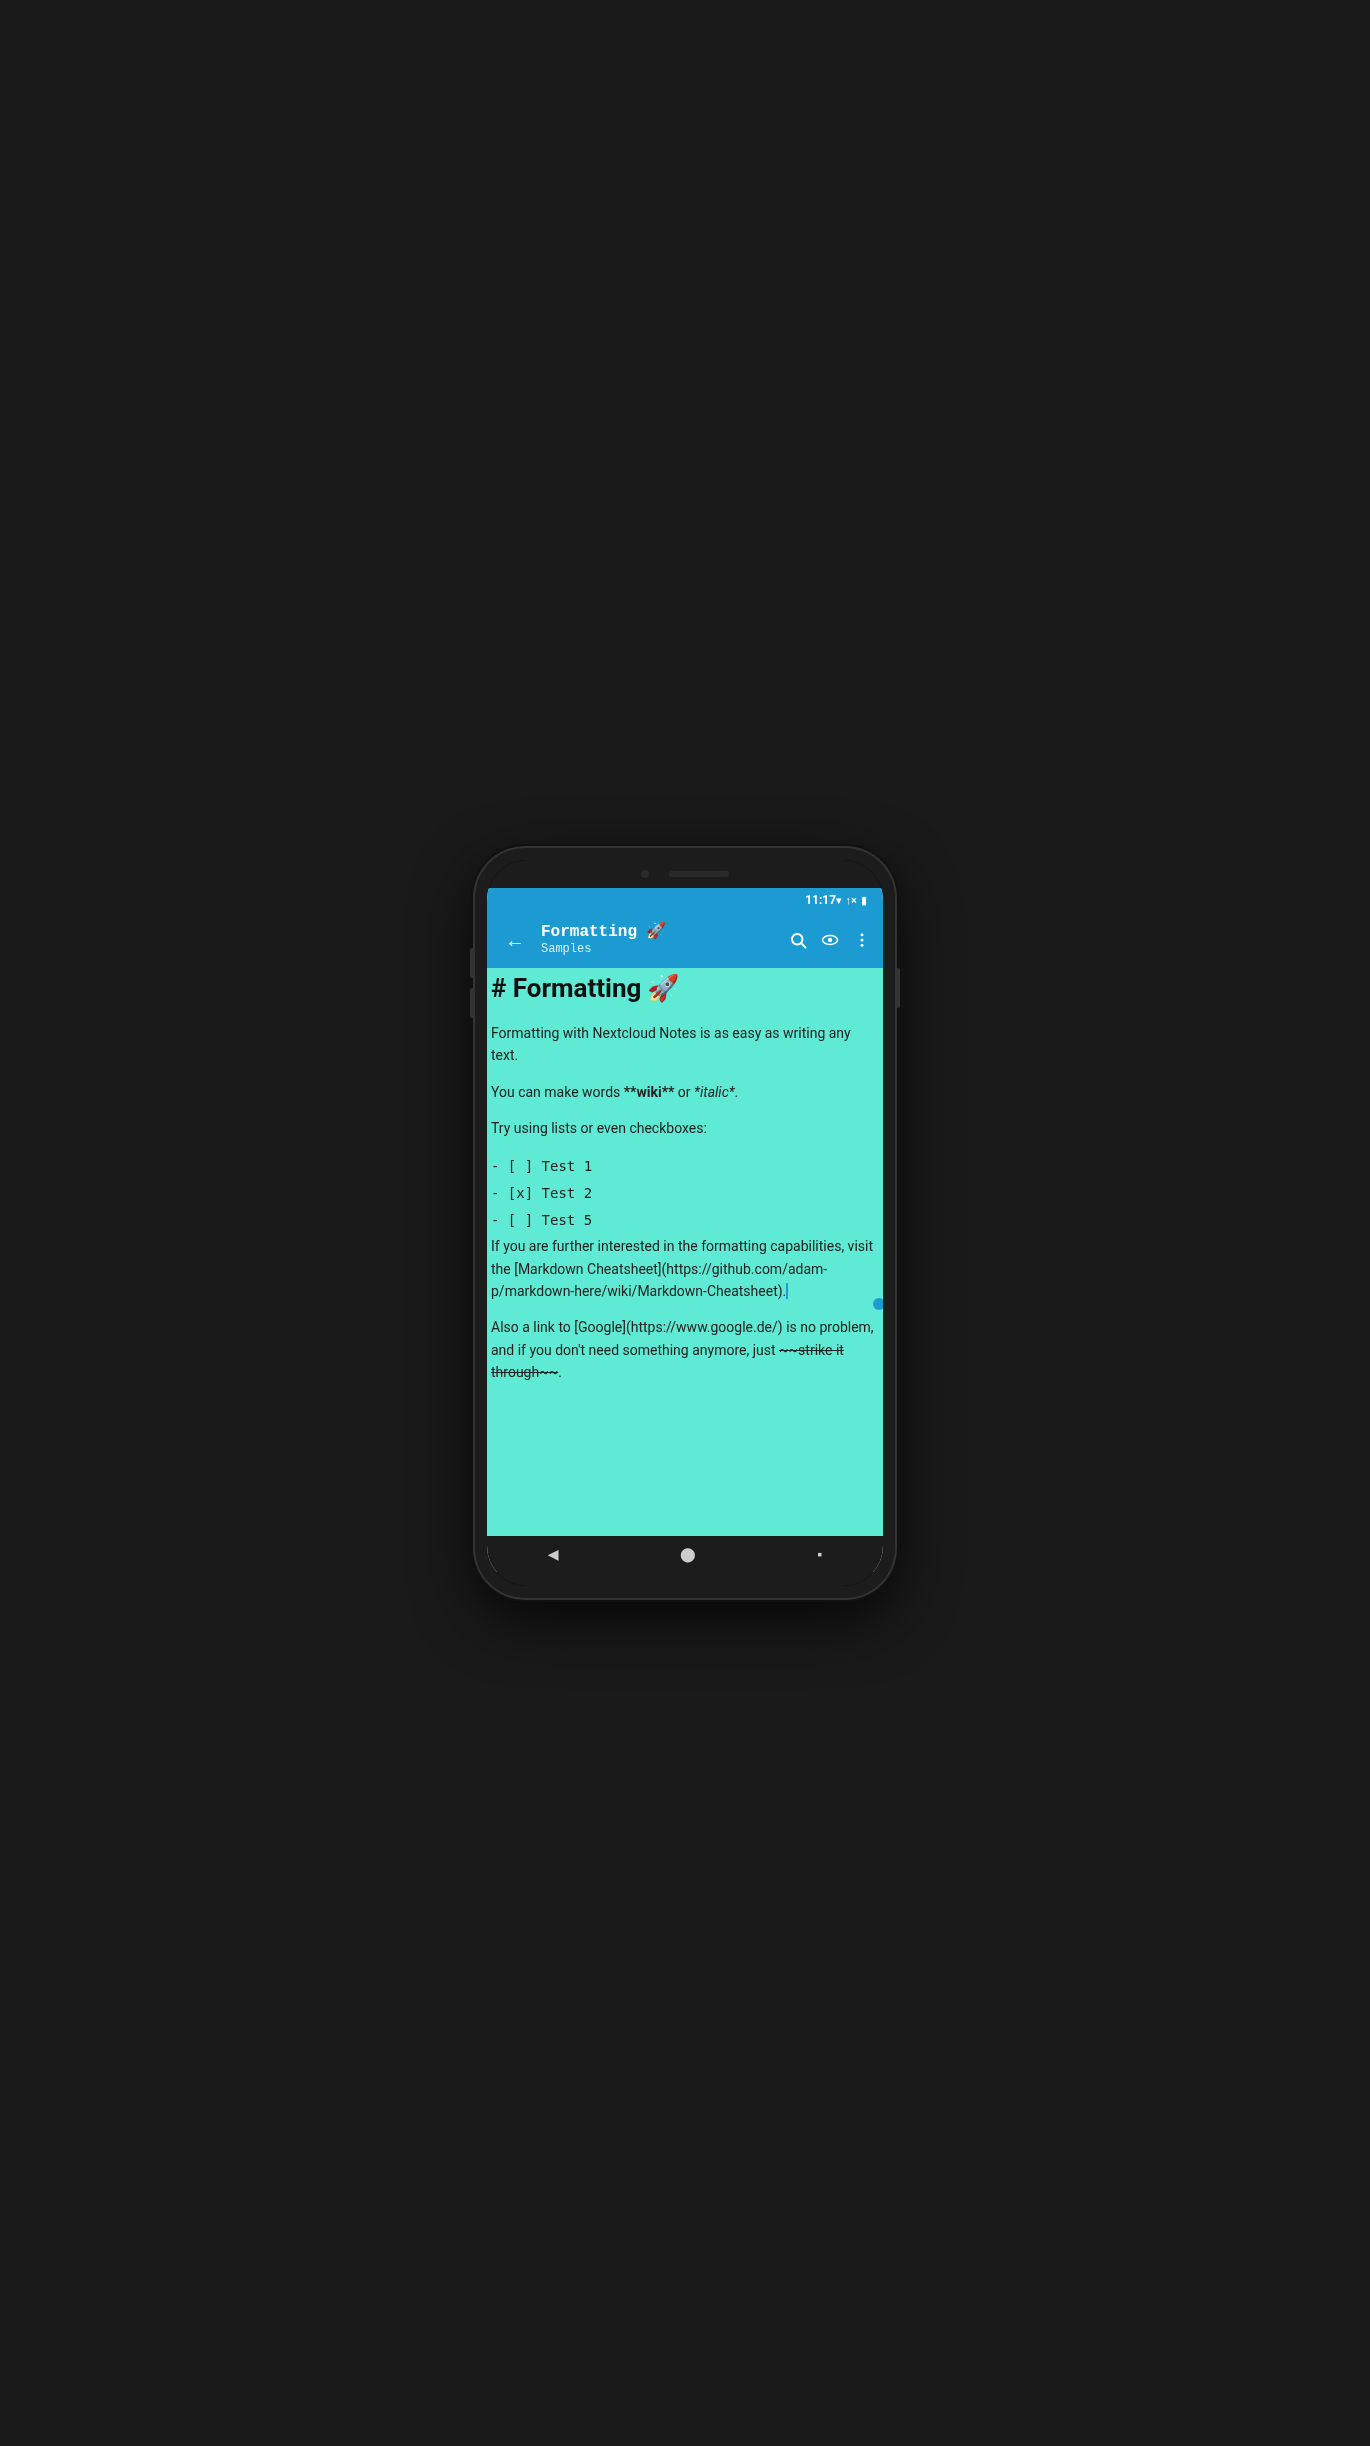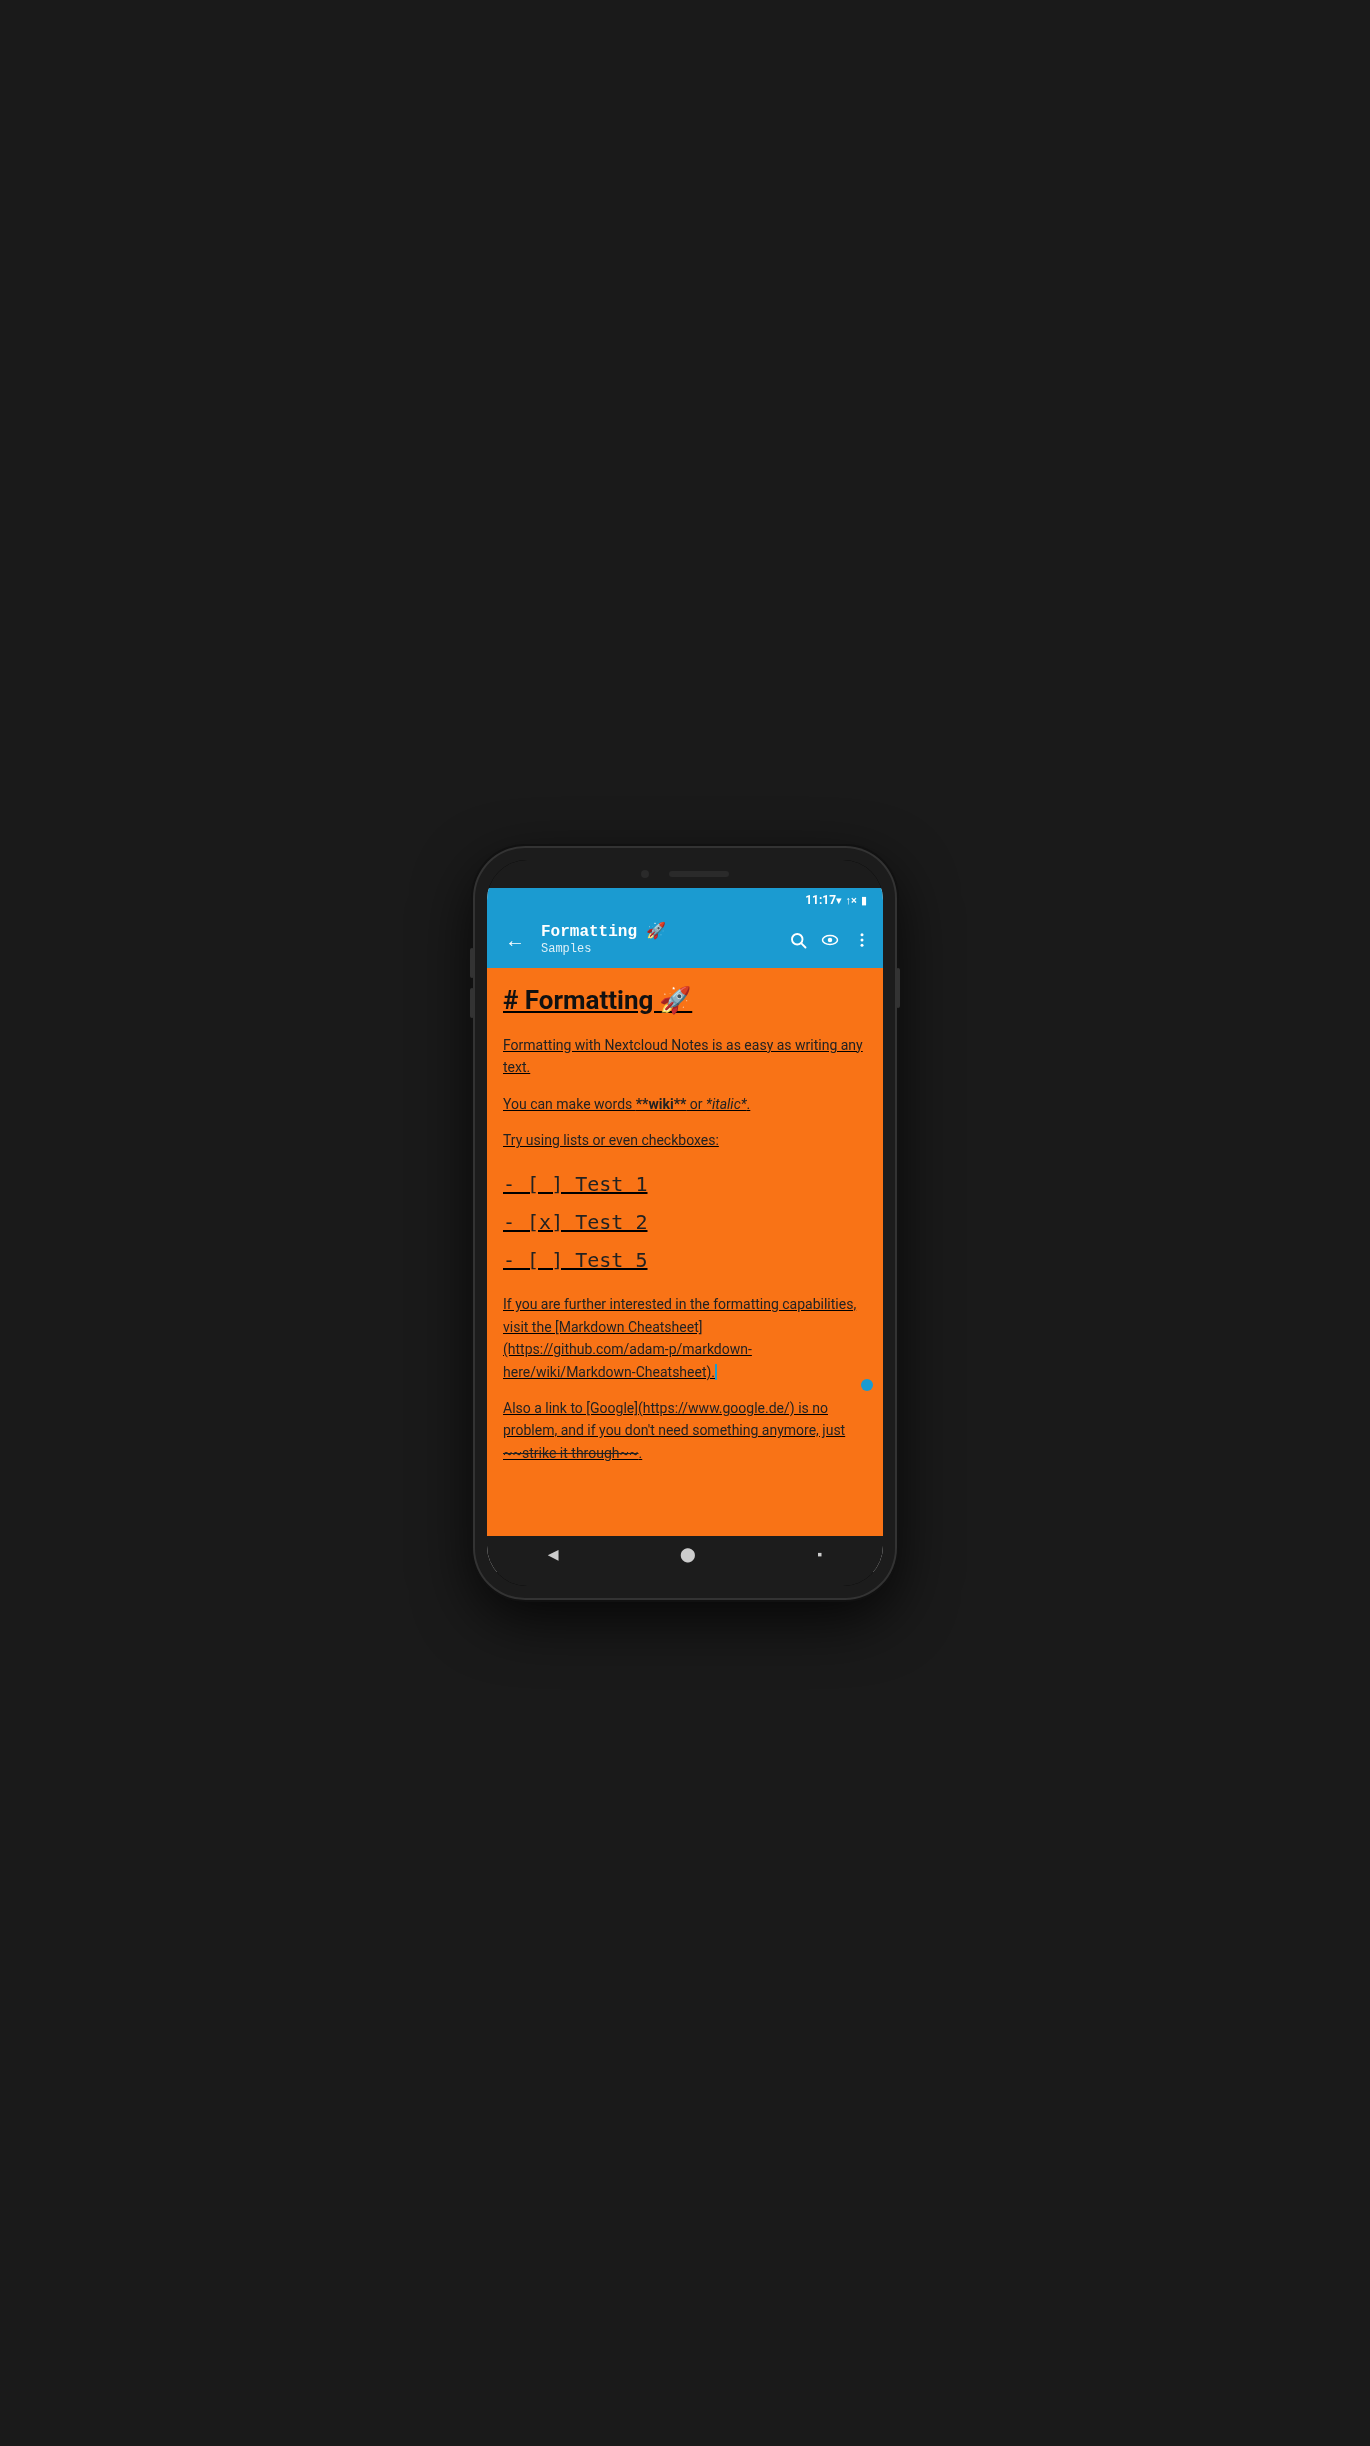--- a/index.html
+++ b/index.html
@@ -147,46 +147,45 @@
       color: white;
       font-size: 18px;
       cursor: pointer;
       display: flex;
       align-items: center;
     }
 
     
     .content-area {
       flex: 1;
-      background: #f97316;
+      background: #5eead4;
       overflow-y: auto;
-      padding: 16px;
-      text-decoration: underline;
+      padding: 4px;
     }
 
     .note-heading {
       font-size: 26px;
       font-weight: bold;
       color: #111;
       margin-bottom: 16px;
       line-height: 1.3;
     }
 
     .note-paragraph {
       font-size: 14px;
       color: #222;
       line-height: 1.6;
       margin-bottom: 14px;
     }
 
     .note-list {
-      font-size: 20px;
+      font-size: 14px;
       color: #222;
       line-height: 1.9;
-      margin-bottom: 14px;
+      margin-bottom: 2px;
       font-family: monospace;
     }
 
     .strikethrough {
       text-decoration: line-through;
     }
 
     
     .nav-bar {
       background: #1c1c1c;

